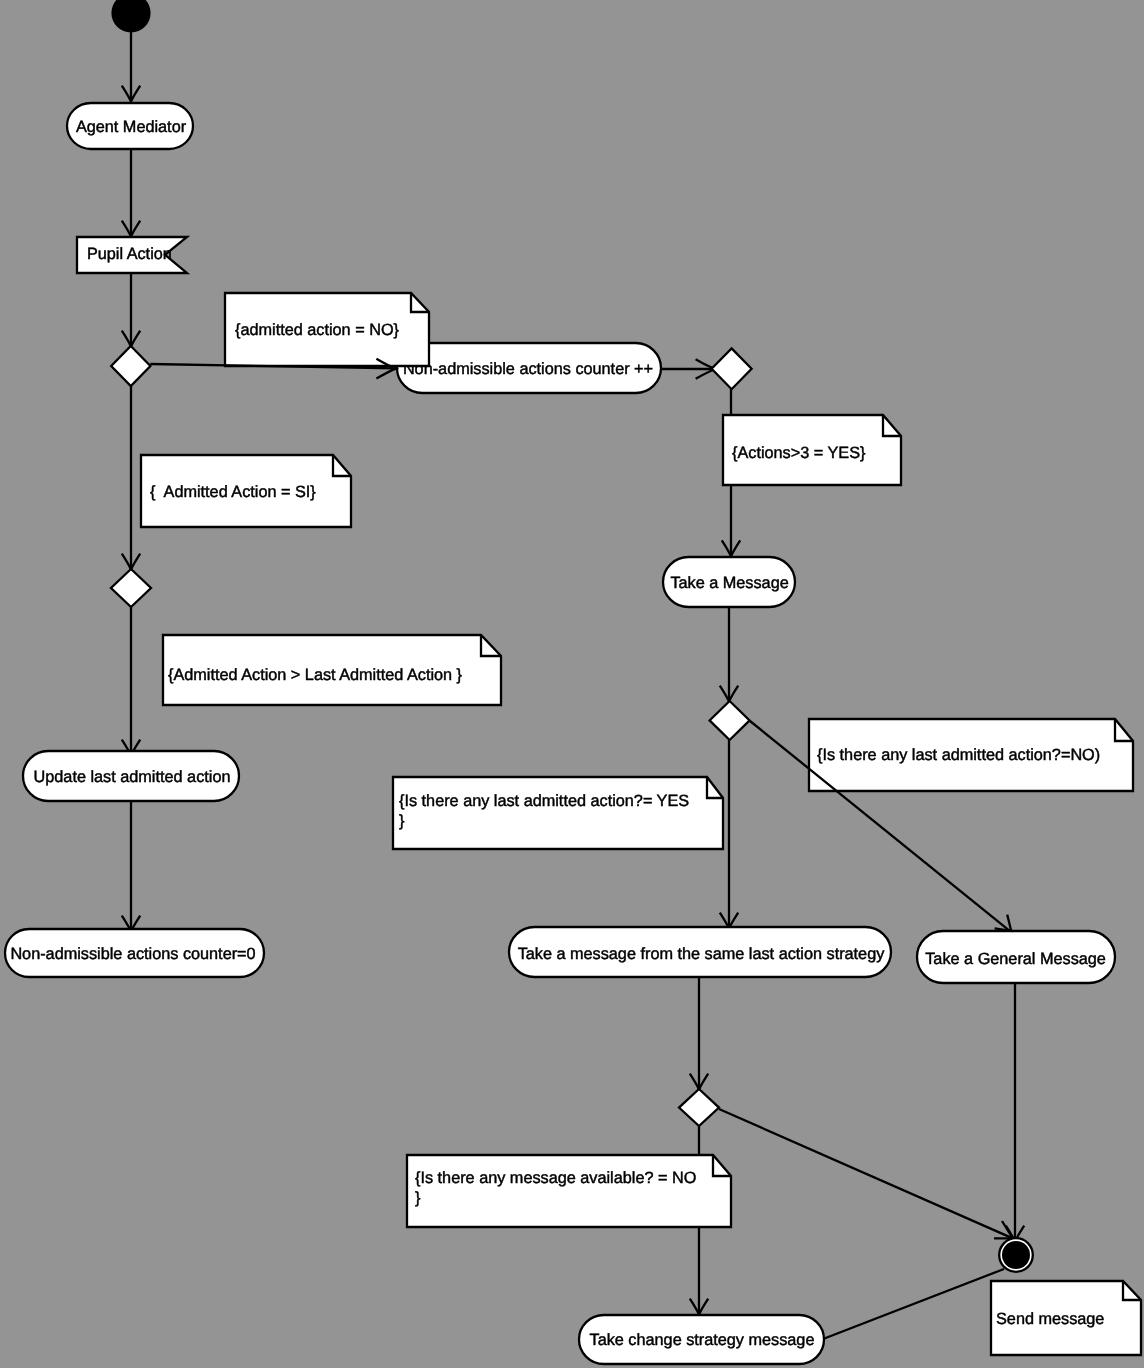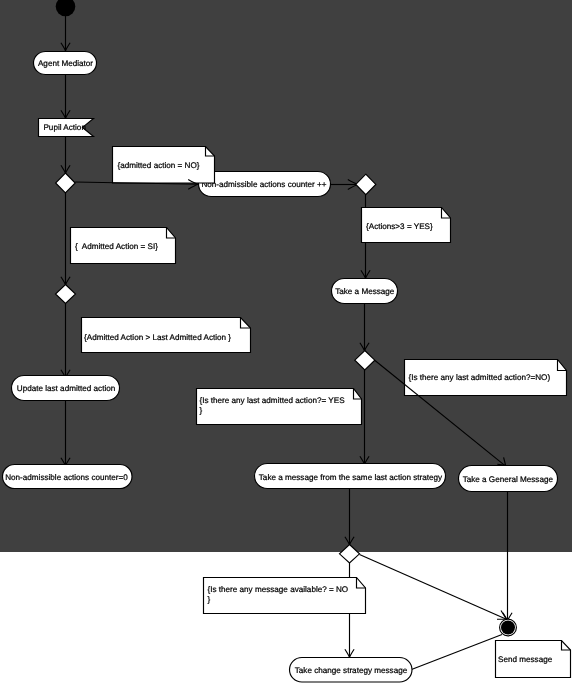--- a/index.html
+++ b/index.html
@@ -1,18 +1,18 @@
 <!DOCTYPE html>
 <html><head>
 <meta charset="utf-8">
 <title>Agent Mediator Activity Diagram</title>
 <style>
   html,body{margin:0;padding:0;background:#ffffff;}
   body{width:572px;height:684px;overflow:hidden;font-family:"Liberation Sans",sans-serif;}
-  #diagram{position:relative;width:572px;height:552px;background:#be185d;filter:grayscale(1);}
+  #diagram{position:relative;width:572px;height:684px;background:#14b8a6;filter:grayscale(1);}
   svg#canvas{display:block;position:absolute;left:0;top:0;}
   .shape{fill:#ffffff;stroke:#000000;stroke-width:1.15;}
   .solid{fill:#000000;stroke:none;}
   .edge{fill:none;stroke:#000000;stroke-width:1.15;}
   .lbl{font-family:"Liberation Sans",sans-serif;font-size:8.15px;fill:#000000;stroke:#000000;stroke-width:0.22px;paint-order:stroke fill;-webkit-font-smoothing:antialiased;text-rendering:geometricPrecision;}
   .lbl.mid{text-anchor:middle;}
 </style>
 </head>
 <body>
 

